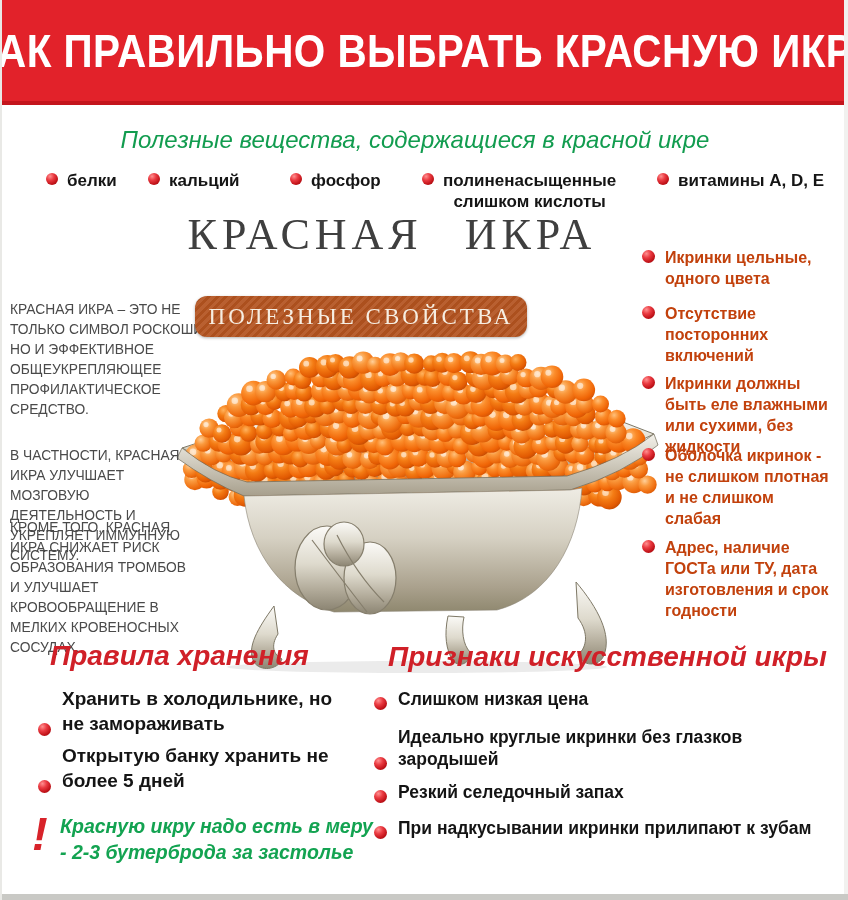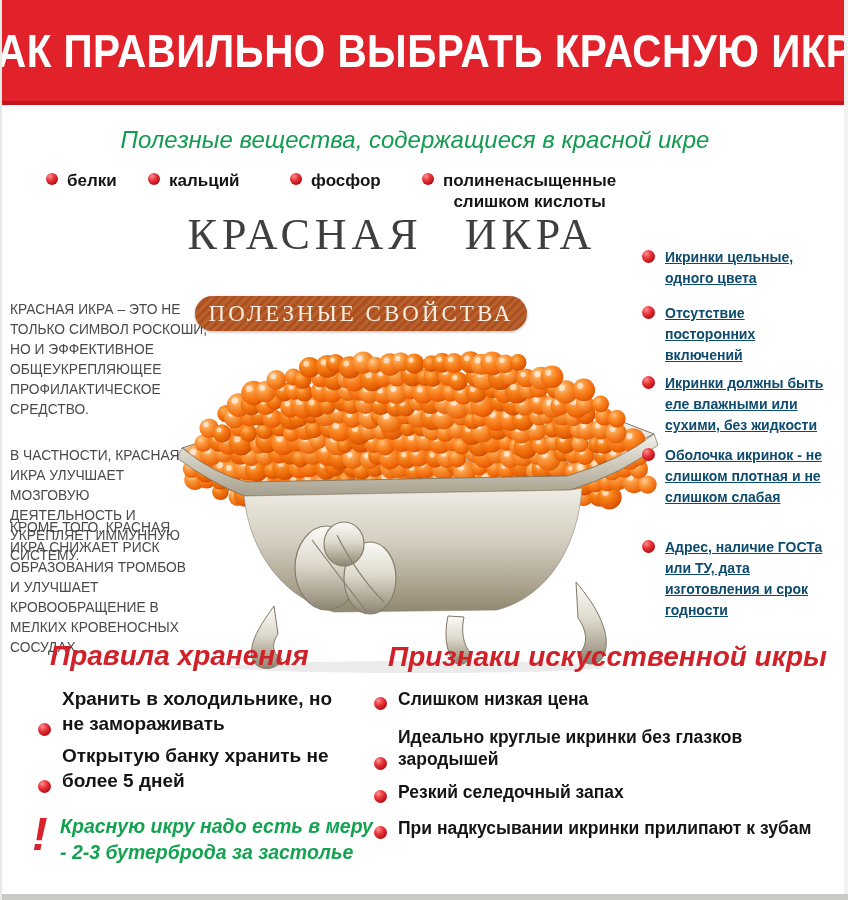--- a/index.html
+++ b/index.html
@@ -30,40 +30,40 @@
     flex:0 0 auto;width:12px;height:12px;border-radius:50%;margin-top:3px;
     background:radial-gradient(circle at 34% 28%, #ff9090 0%, #ea3a41 34%, #c01218 68%, #8d0d12 100%);
   }
   
   .big-title{
     position:absolute;top:209px;left:150px;width:480px;text-align:center;
     font-family:"Liberation Serif",serif;font-size:44px;color:#3f3f3f;
     letter-spacing:5px;word-spacing:26px;z-index:3;
   }
   .banner{
-    position:absolute;top:296px;left:193px;width:332px;height:35px;border-radius:20px;
+    position:absolute;top:296px;left:193px;width:332px;height:41px;border-radius:12px;
     background:#b3531f;
     background-image:repeating-linear-gradient(135deg, rgba(255,255,255,.08) 0 3px, rgba(0,0,0,.04) 3px 6px);
     display:flex;align-items:center;justify-content:center;z-index:5;
     box-shadow:0 1px 3px rgba(0,0,0,.3);
   }
   .banner span{
     color:#f6eee2;font-family:"Liberation Serif",serif;font-size:23px;letter-spacing:3px;white-space:nowrap;
   }
   .about-p{
     position:absolute;left:8px;color:#4a4a4a;font-size:13.8px;line-height:20px;z-index:2;
   }
   #about-1{top:300px;width:202px;}
   #about-2{top:446px;width:192px;}
   #about-3{top:518px;width:188px;}
   #bowl-svg{position:absolute;left:150px;top:330px;z-index:1;}
   
   .q-item{position:absolute;left:640px;display:flex;gap:10px;align-items:flex-start;z-index:4;}
   .q-item .dot{width:13px;height:13px;margin-top:3px;}
-  .q-item .txt{font-weight:bold;font-size:14px;line-height:21px;color:#0c4a6e;text-decoration:underline;}
+  .q-item .txt{font-weight:bold;font-size:16px;line-height:21px;color:#c2410c;}
   #q1{top:247px}#q1 .txt{width:172px}
   #q2{top:303px}#q2 .txt{width:130px}
   #q3{top:373px}#q3 .txt{width:180px}
   #q4{top:445px}#q4 .txt{width:168px}
   #q5{top:537px}#q5 .txt{width:165px}
   
   .red-heading{
     position:absolute;color:#d02028;font-weight:bold;font-style:italic;font-size:28px;white-space:nowrap;z-index:4;
   }
   #storage-heading{left:48px;top:640px;}
@@ -109,20 +109,24 @@
     <span class="dot"></span>
     <span class="txt">кальций</span>
   </div>
   <div class="nutrient" style="left:288px">
     <span class="dot"></span>
     <span class="txt">фосфор</span>
   </div>
   <div class="nutrient center" style="left:420px">
     <span class="dot"></span>
     <span class="txt">полиненасыщенные слишком кислоты</span>
+  </div>
+  <div class="nutrient" style="left:655px">
+    <span class="dot"></span>
+    <span class="txt">витамины A, D, E</span>
   </div>
 
   <div class="big-title">КРАСНАЯ ИКРА</div>
   <div class="banner">
     <span>ПОЛЕЗНЫЕ СВОЙСТВА</span>
   </div>
 
   <div id="about-1" class="about-p">КРАСНАЯ ИКРА – ЭТО НЕ ТОЛЬКО СИМВОЛ РОСКОШИ, НО И ЭФФЕКТИВНОЕ ОБЩЕУКРЕПЛЯЮЩЕЕ ПРОФИЛАКТИЧЕСКОЕ СРЕДСТВО.</div>
   <div id="about-2" class="about-p">В ЧАСТНОСТИ, КРАСНАЯ ИКРА УЛУЧШАЕТ МОЗГОВУЮ ДЕЯТЕЛЬНОСТЬ И УКРЕПЛЯЕТ ИММУННУЮ СИСТЕМУ.</div>
   <div id="about-3" class="about-p">КРОМЕ ТОГО, КРАСНАЯ ИКРА СНИЖАЕТ РИСК ОБРАЗОВАНИЯ ТРОМБОВ И УЛУЧШАЕТ КРОВООБРАЩЕНИЕ В МЕЛКИХ КРОВЕНОСНЫХ СОСУДАХ.</div>

